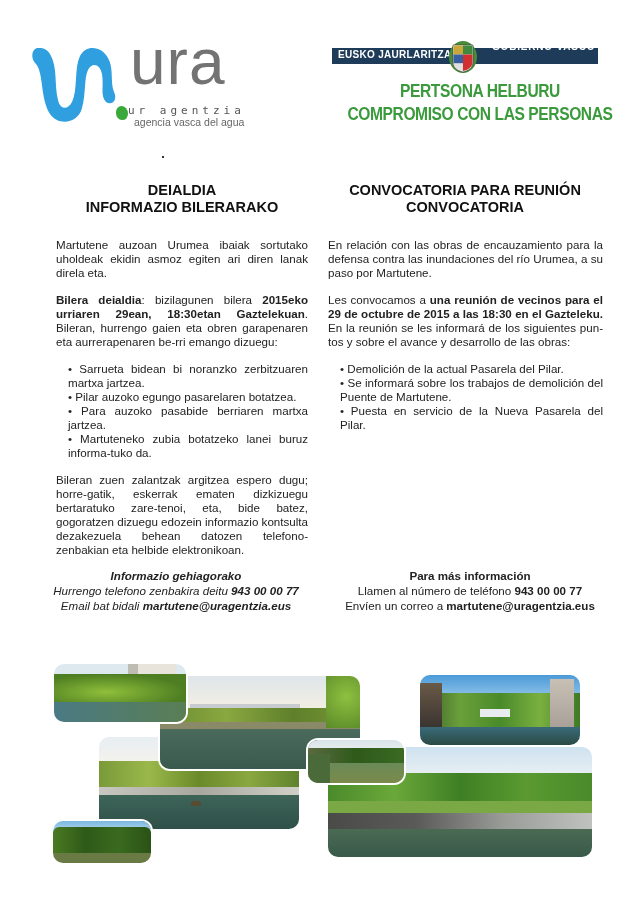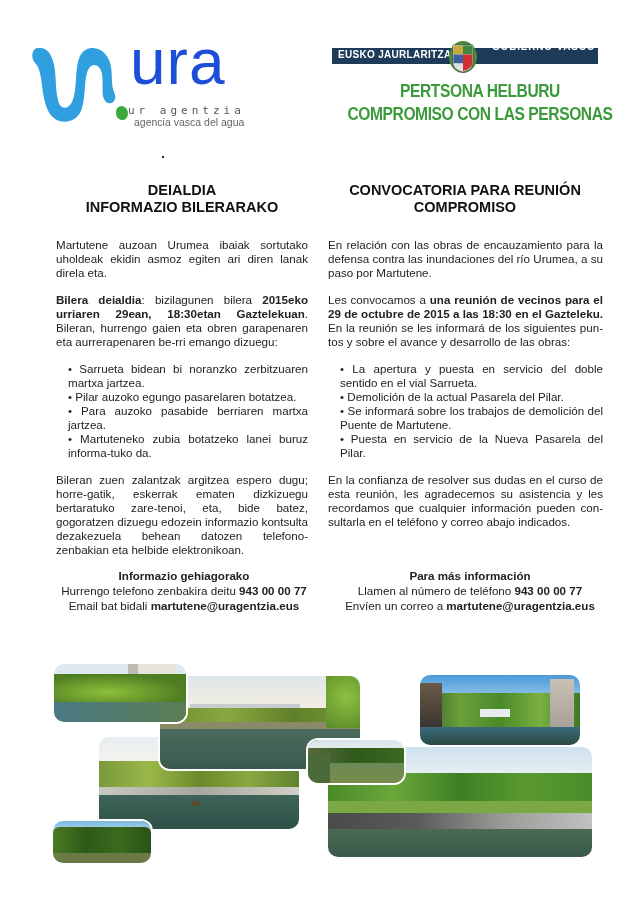--- a/index.html
+++ b/index.html
@@ -2,21 +2,21 @@
 <html><head>
 <meta charset="utf-8">
 <style>
   html, body { margin:0; padding:0; background:#ffffff; }
   body { width:640px; height:910px; position:relative; overflow:hidden;
          font-family:"Liberation Sans", sans-serif; color:#222; }
   .abs { position:absolute; }
 
   
   .ura-mark { left:30px; top:38px; width:90px; height:90px; }
-  .ura-word { left:130px; top:30px; font-size:64px; color:#1d4ed8; letter-spacing:1px;
+  .ura-word { left:130px; top:30px; font-size:64px; color:#737373; letter-spacing:1px;
               font-family:"Liberation Sans", sans-serif; line-height:1; }
   .ura-sub1 { left:128px; top:104px; font-size:11px; letter-spacing:4px; color:#555;
               font-family:"DejaVu Sans Mono", monospace; }
   .ura-sub2 { left:134px; top:116px; font-size:10.5px; color:#666; }
   .ura-dot  { left:116px; top:106px; width:12px; height:14px; background:#3aa93a; border-radius:50% 60% 50% 55%; }
 
   
   .gv-bar { left:332px; top:48px; width:266px; height:16px; background:#1e3c5a; }
   .gv-left  { left:338px; top:49px; font-size:10px; font-weight:bold; color:#fff; letter-spacing:0.3px; }
   .gv-right { left:492px; top:41px; font-size:10px; font-weight:bold; color:#fff; letter-spacing:0.8px; }
@@ -35,21 +35,21 @@
   .col p { margin:0 0 13px 0; }
   .col ul { list-style:none; padding:0; margin:0 0 13px 12px; }
   .col li { margin:0; }
   .col b { font-weight:bold; }
 
   .heading { font-size:14.5px; font-weight:bold; text-align:center; line-height:17px; color:#111; }
   .heading-left  { left:56px;  top:182px; width:252px; }
   .heading-right { left:320px; top:182px; width:290px; }
 
   .contact { font-size:11.6px; line-height:15px; text-align:center; color:#222; }
-  .contact-left  { left:44px;  top:568px; width:280px; }
+  .contact-left  { left:36px;  top:568px; width:280px;font-style:italic; }
   .contact-right { left:315px; top:568px; width:310px; }
   .contact .title { font-weight:bold; }
 
   
   .photo { position:absolute; border-radius:10px; overflow:hidden; box-shadow:0 0 0 2px #fff; }
   .sky { position:absolute; left:0; right:0; top:0; }
   .trees { position:absolute; left:0; right:0; }
   .water { position:absolute; left:0; right:0; bottom:0; }
   .wall { position:absolute; left:0; right:0; }
 </style>
@@ -97,33 +97,31 @@
     <li>• Sarrueta bidean bi noranzko zerbitzuaren martxa jartzea.</li>
     <li>• Pilar auzoko egungo pasarelaren botatzea.</li>
     <li>• Para auzoko pasabide berriaren martxa jartzea.</li>
     <li>• Martuteneko zubia botatzeko lanei buruz informa-tuko da.</li>
   </ul>
   <p>Bileran zuen zalantzak argitzea espero dugu; horre-gatik, eskerrak ematen dizkizuegu bertaratuko zare-tenoi, eta, bide batez, gogoratzen dizuegu edozein informazio kontsulta dezakezuela behean datozen telefono-zenbakian eta helbide elektronikoan.</p>
 </div>
 
 <div class="abs heading heading-right">
   <div>CONVOCATORIA PARA REUNIÓN</div>
-  <div>COMPROMISO</div>
+  <div>CONVOCATORIA</div>
 </div>
 
 <div class="abs col col-right">
   <p>En relación con las obras de encauzamiento para la defensa contra las inundaciones del río Urumea, a su paso por Martutene.</p>
   <p><span>Les convocamos a </span><b>una reunión de vecinos para el 29 de octubre de 2015 a las 18:30 en el Gazteleku.</b><span> En la reunión se les informará de los siguientes pun-tos y sobre el avance y desarrollo de las obras:</span></p>
   <ul>
-    <li>• La apertura y puesta en servicio del doble sentido en el vial Sarrueta.</li>
     <li>• Demolición de la actual Pasarela del Pilar.</li>
     <li>• Se informará sobre los trabajos de demolición del Puente de Martutene.</li>
     <li>• Puesta en servicio de la Nueva Pasarela del Pilar.</li>
   </ul>
-  <p>En la confianza de resolver sus dudas en el curso de esta reunión, les agradecemos su asistencia y les recordamos que cualquier información pueden con-sultarla en el teléfono y correo abajo indicados.</p>
 </div>
 
 <div class="abs contact contact-left">
   <div class="title">Informazio gehiagorako</div>
   <div><span>Hurrengo telefono zenbakira deitu </span><b>943 00 00 77</b></div>
   <div><span>Email bat bidali </span><b>martutene@uragentzia.eus</b></div>
 </div>
 
 <div class="abs contact contact-right">
   <div class="title">Para más información</div>

